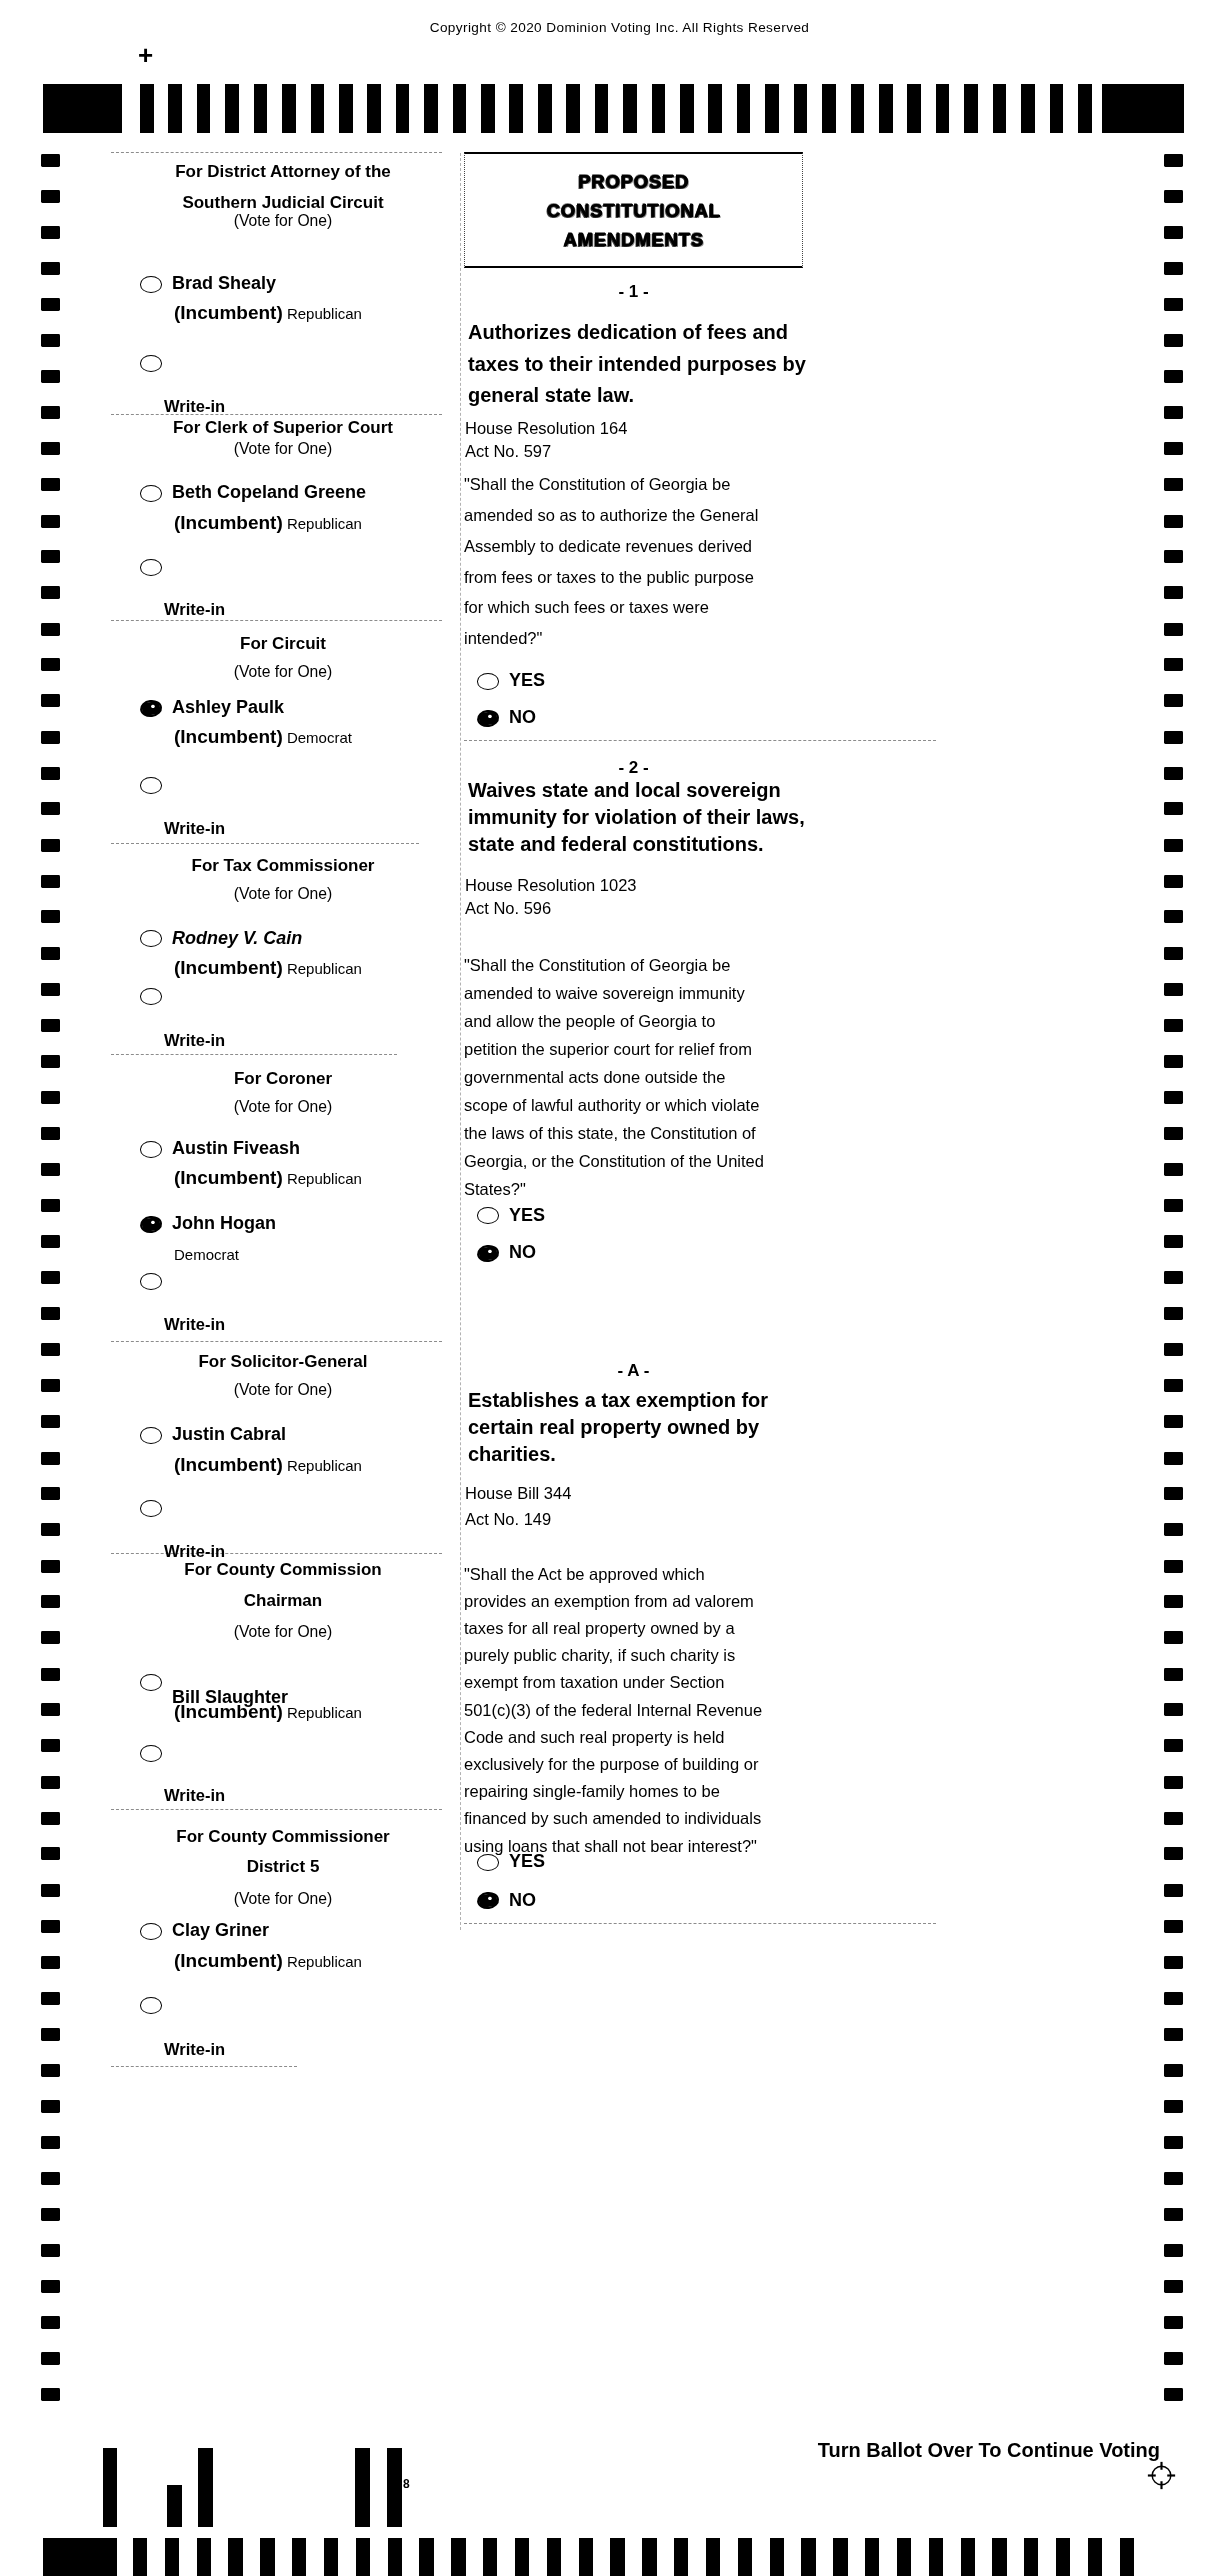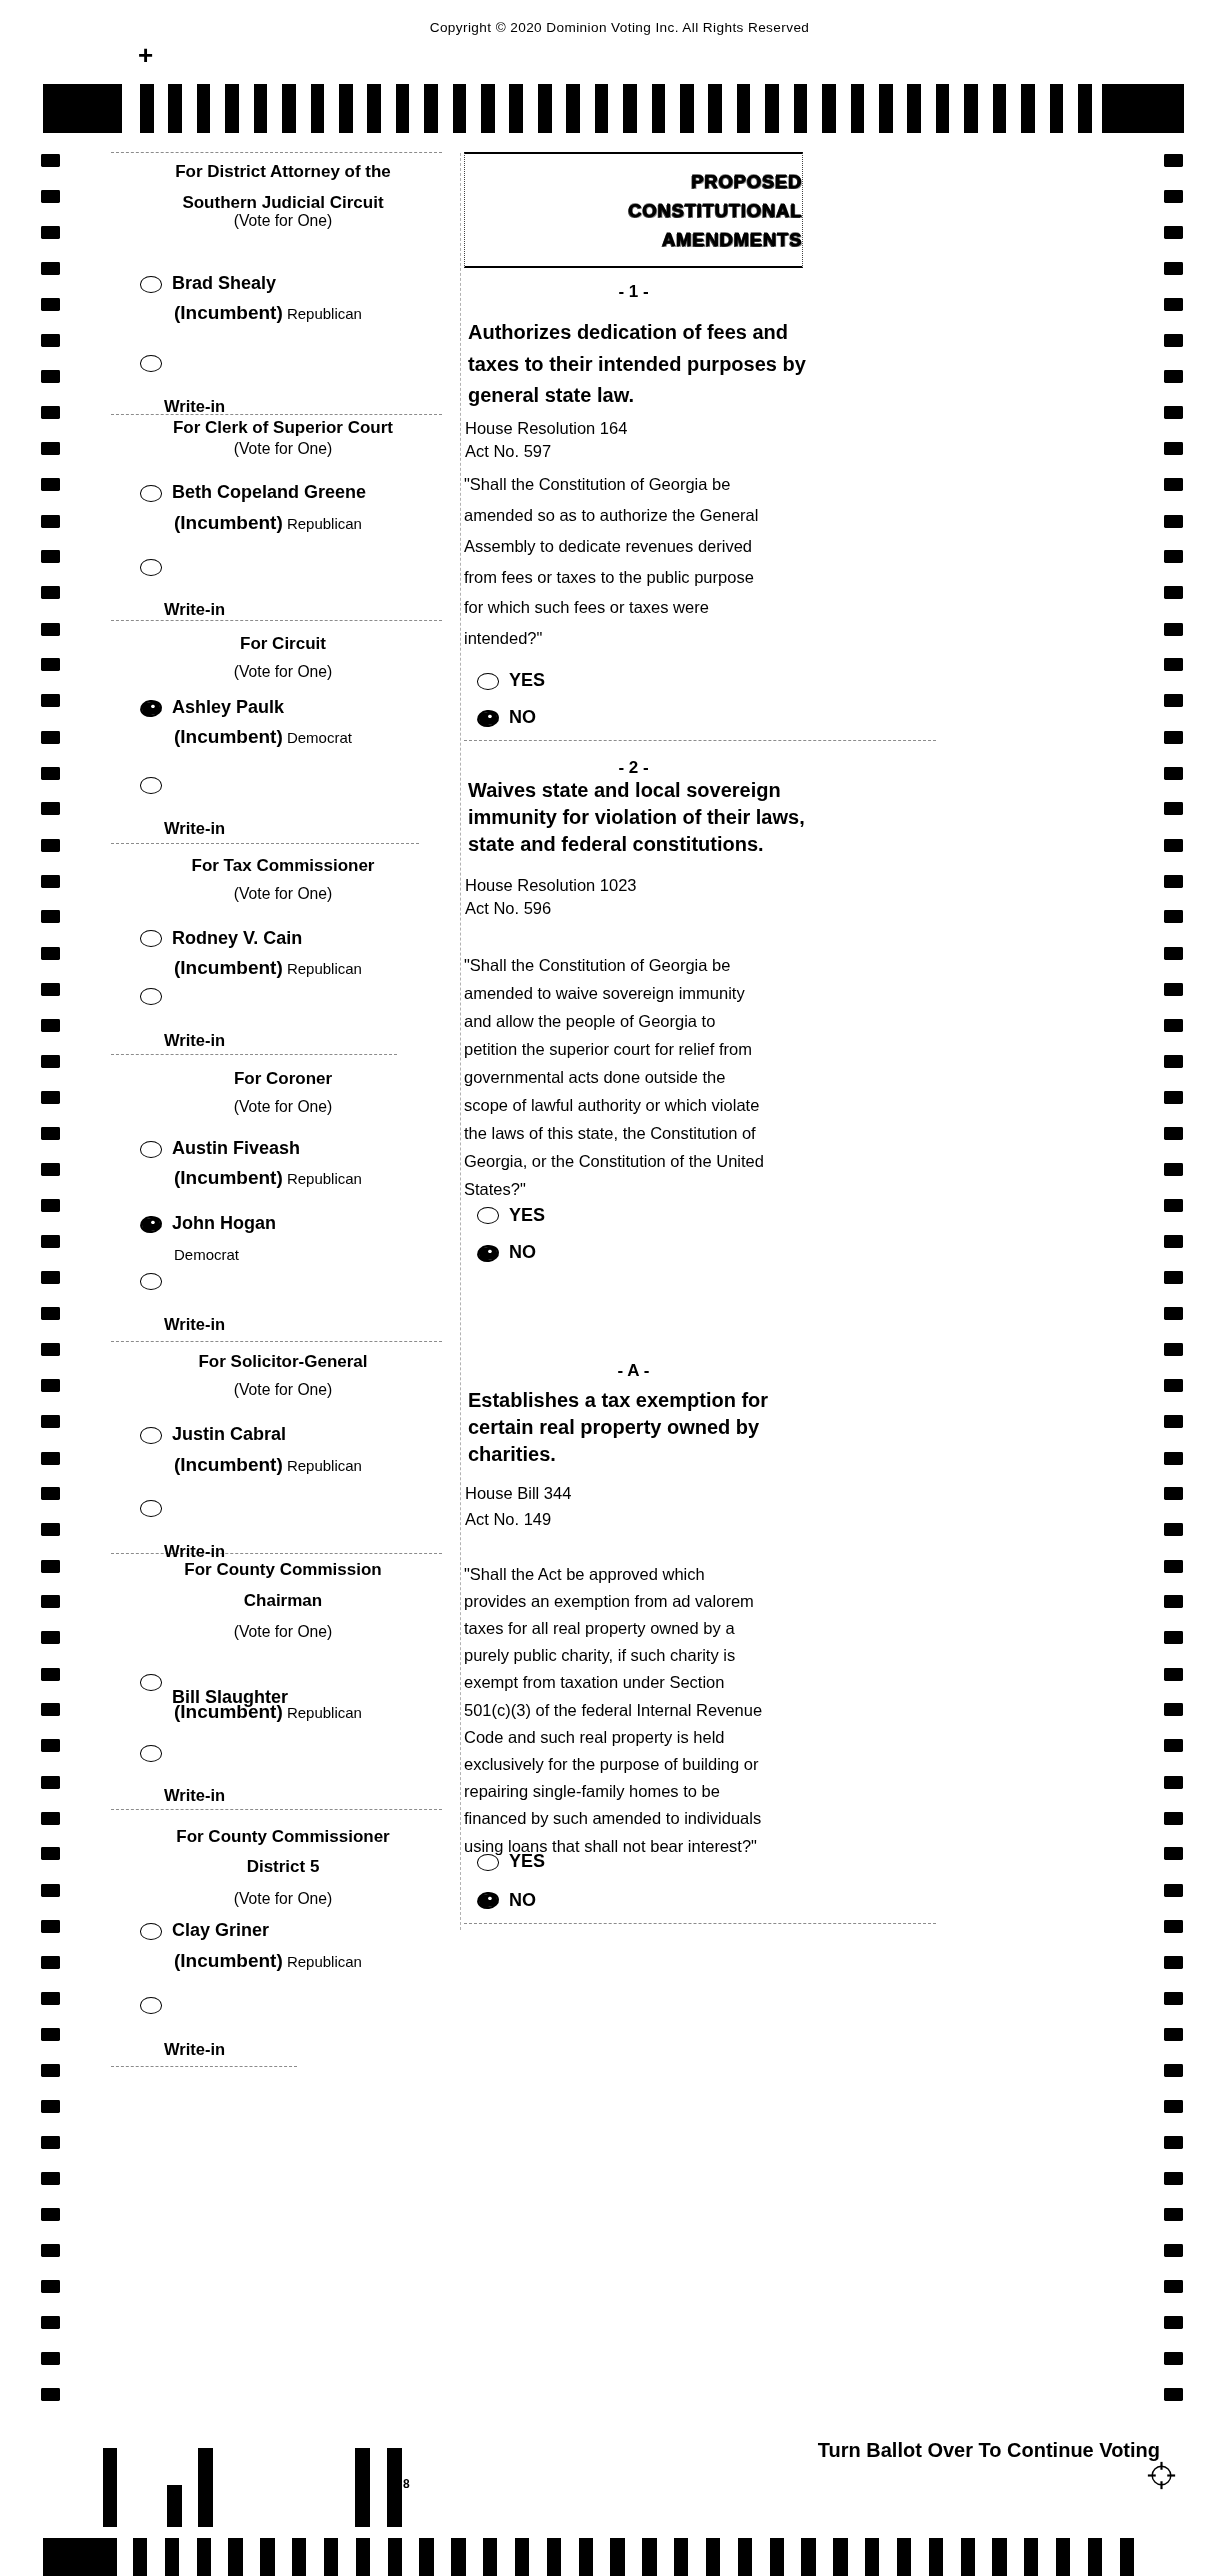--- a/index.html
+++ b/index.html
@@ -264,21 +264,21 @@
       <div class="race-title" style="top: 634px;">For Circuit</div>
       <div class="race-instr" style="top: 663px;">(Vote for One)</div>
       <div class="oval filled" style="top: 700px; left: 140px;"></div>
       <div class="cand-name" style="top: 697px; left: 172px;">Ashley Paulk</div>
       <div class="cand-sub" style="top: 726px; left: 174px;"><span class="inc">(Incumbent)</span> <span>Democrat</span></div>
       <div class="oval" style="top: 777px; left: 140px;"></div>
       <div class="writein" style="top: 819px; left: 164px;">Write-in</div>
       <div class="race-title" style="top: 856px;">For Tax Commissioner</div>
       <div class="race-instr" style="top: 885px;">(Vote for One)</div>
       <div class="oval" style="top: 930px; left: 140px;"></div>
-      <div class="cand-name" style="top: 928px; left: 172px;">Rodney V. Cain</div>
+      <div class="cand-name" style="top: 928px; left: 172px; font-style: italic;">Rodney V. Cain</div>
       <div class="cand-sub" style="top: 957px; left: 174px;"><span class="inc">(Incumbent)</span> <span>Republican</span></div>
       <div class="oval" style="top: 988px; left: 140px;"></div>
       <div class="writein" style="top: 1031px; left: 164px;">Write-in</div>
       <div class="race-title" style="top: 1069px;">For Coroner</div>
       <div class="race-instr" style="top: 1098px;">(Vote for One)</div>
       <div class="oval" style="top: 1141px; left: 140px;"></div>
       <div class="cand-name" style="top: 1138px; left: 172px;">Austin Fiveash</div>
       <div class="cand-sub" style="top: 1167px; left: 174px;"><span class="inc">(Incumbent)</span> <span>Republican</span></div>
       <div class="oval filled" style="top: 1216px; left: 140px;"></div>
       <div class="cand-name" style="top: 1213px; left: 172px;">John Hogan</div>
@@ -303,21 +303,21 @@
       <div class="race-title" style="top: 1827px;">For County Commissioner</div>
       <div class="race-title" style="top: 1857px;">District 5</div>
       <div class="race-instr" style="top: 1890px;">(Vote for One)</div>
       <div class="oval" style="top: 1923px; left: 140px;"></div>
       <div class="cand-name" style="top: 1920px; left: 172px;">Clay Griner</div>
       <div class="cand-sub" style="top: 1950px; left: 174px;"><span class="inc">(Incumbent)</span> <span>Republican</span></div>
       <div class="oval" style="top: 1997px; left: 140px;"></div>
       <div class="writein" style="top: 2040px; left: 164px;">Write-in</div>
     </div>
 
-  <div class="hdr-box smudge" style="top:152px; height:116px;align-items:flex-end;">
+  <div class="hdr-box smudge" style="top:152px; height:116px;">
     <div>PROPOSED</div>
     <div>CONSTITUTIONAL</div>
     <div>AMENDMENTS</div>
   </div>
 
 
   <div id="measures">
       <div class="m-num" style="top: 282px;">- 1 -</div>
       <div class="m-sum" style="top: 321px;">Authorizes dedication of fees and</div>
       <div class="m-sum" style="top: 353px;">taxes to their intended purposes by</div>

